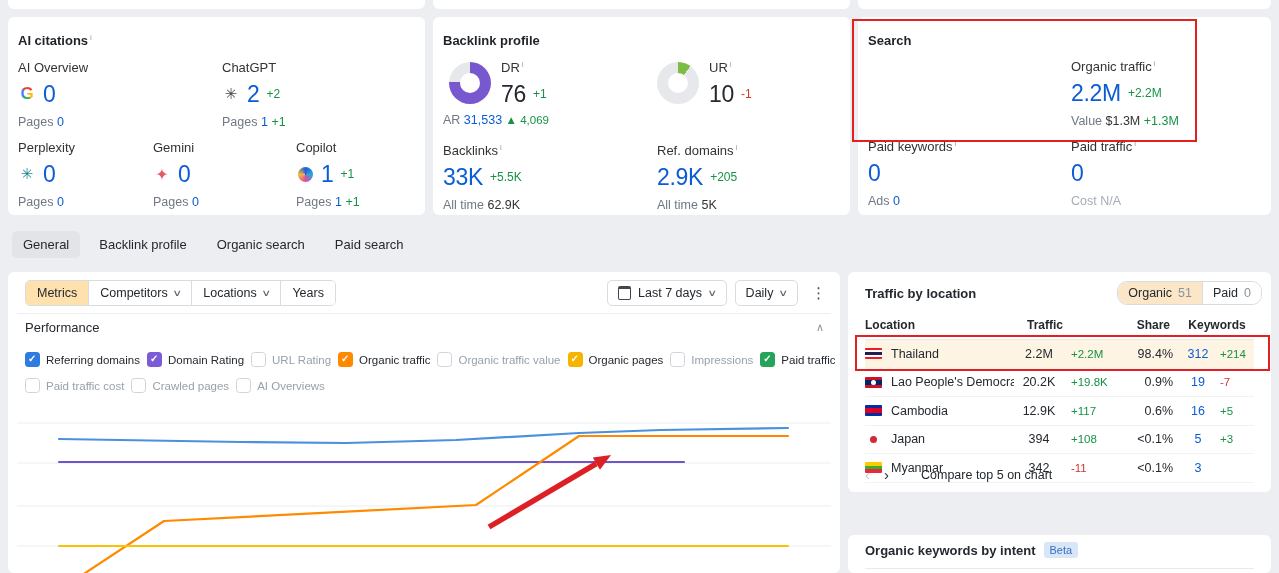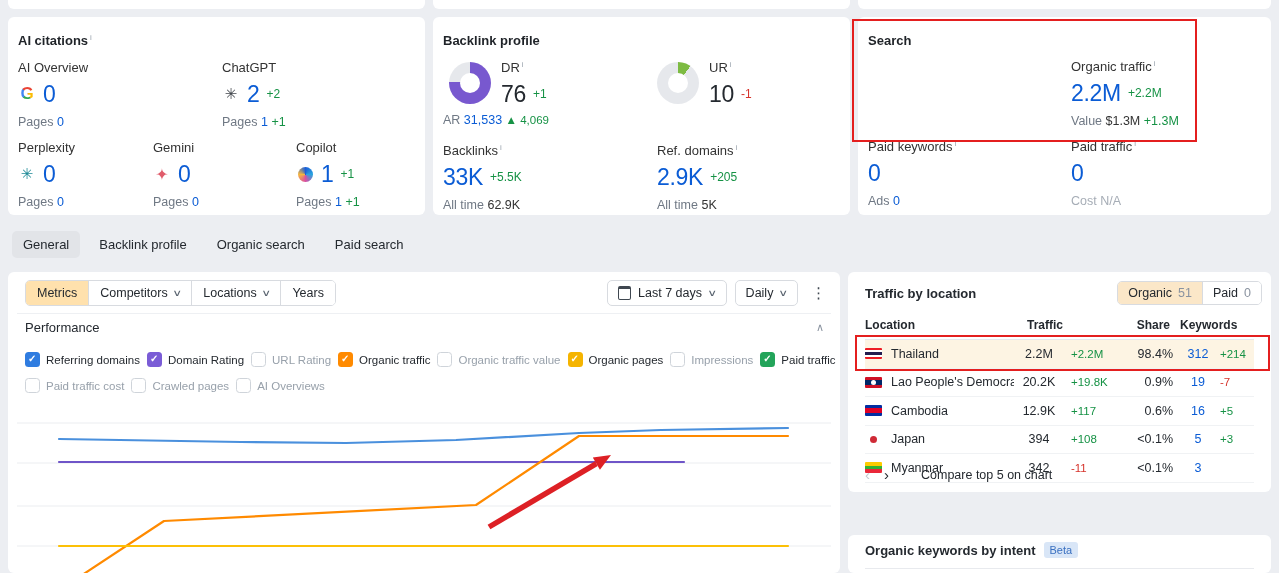--- a/index.html
+++ b/index.html
@@ -76,34 +76,34 @@
   .cb.muted .cb-label{color:#98a1ab}
   .box{width:13px;height:13px;border-radius:3.5px;border:1px solid #cfd4da;background:#fff;position:relative;flex:none}
   .box.checked{border:none;width:15px;height:15px}
   .box.checked::after{content:"✓";color:#fff;font-size:10px;font-weight:700;position:absolute;left:3px;top:1px}
   svg.chart{position:absolute;left:1px;top:128px}
 
   
   .card-loc{left:848px;top:272px;width:423px;height:220px}
   .loc-head{position:absolute;left:17px;right:9px;top:7px;height:28px;display:flex;justify-content:space-between;align-items:center}
   .loc-title{font-size:13px;font-weight:700}
-  .toggle{display:flex;border:1px solid #d8dbe0;border-radius:5px;overflow:hidden;font-size:12.5px}
+  .toggle{display:flex;border:1px solid #d8dbe0;border-radius:10px;overflow:hidden;font-size:12.5px}
   .tseg{padding:4px 10px;display:flex;gap:6px;background:#fff;border-left:1px solid #d8dbe0}
   .tseg:first-child{border-left:none}
   .tseg.active{background:#fbe7c8;border-color:#ecd3a4}
   .tcount{color:#8a93a0}
   .loc-table{position:absolute;left:17px;right:17px;top:41px}
   .loc-hrow{display:flex;font-size:12px;font-weight:700;color:#24292f;padding:5px 0 7px;border-bottom:1px solid #e6e8ec}
   .c-loc{flex:1;display:flex;align-items:center;min-width:0}
   .c-tr{width:50px;text-align:center;flex:none}
   .c-trd{width:52px;padding-left:7px;flex:none;font-size:11.5px}
   .c-sh{width:50px;text-align:right;flex:none}
   .c-kw{width:30px;text-align:center;flex:none;margin-left:10px}
   .c-kwd{width:34px;padding-left:7px;flex:none;font-size:11.5px}
-  .h-kw{width:74px;text-align:left;flex:none;margin-left:10px}
+  .h-kw{width:74px;text-align:center;flex:none;margin-left:10px}
   .loc-row{display:flex;align-items:center;height:27.5px;border-bottom:1px solid #f0f2f4;font-size:12.5px}
   .loc-row.hl{background:#fdf4e3}
   .loc-name{overflow:hidden;white-space:nowrap;text-overflow:clip}
   .kw-num{color:#0b5cd5}
   .flag{width:17px;height:11px;margin-right:9px;border-radius:1px;flex:none;position:relative}
   .flag-th{background:linear-gradient(#ed1c24 0 17%,#fff 17% 34%,#241d4f 34% 66%,#fff 66% 83%,#ed1c24 83%)}
   .flag-la{background:linear-gradient(#ce1126 0 25%,#002868 25% 75%,#ce1126 75%)}
   .flag-la::after{content:"";position:absolute;left:6px;top:3px;width:5px;height:5px;border-radius:50%;background:#fff}
   .flag-kh{background:linear-gradient(#032ea1 0 25%,#e00025 25% 75%,#032ea1 75%)}
   .flag-jp{background:#fff}

